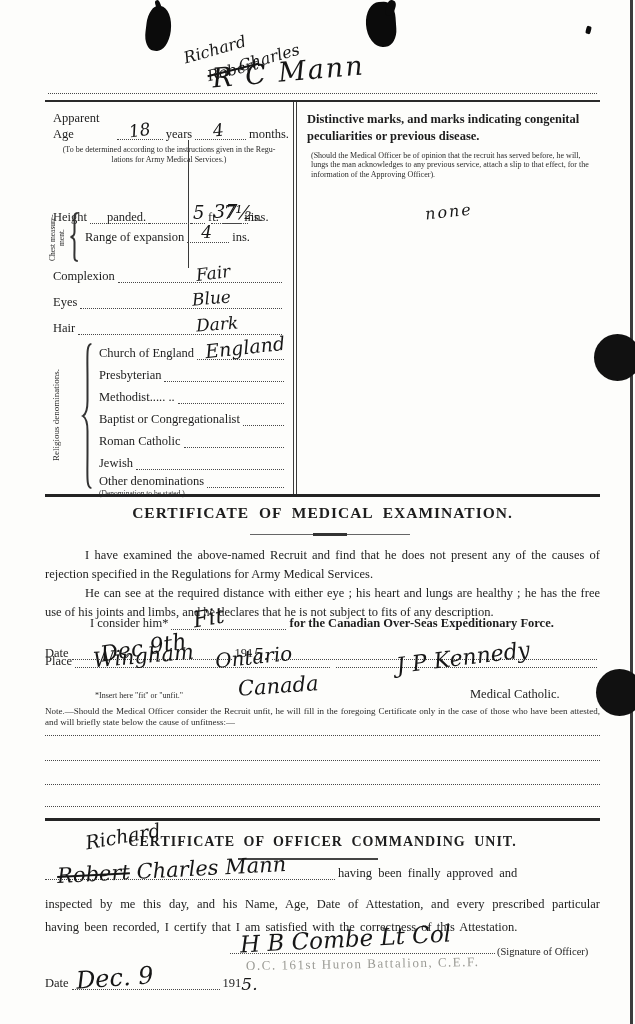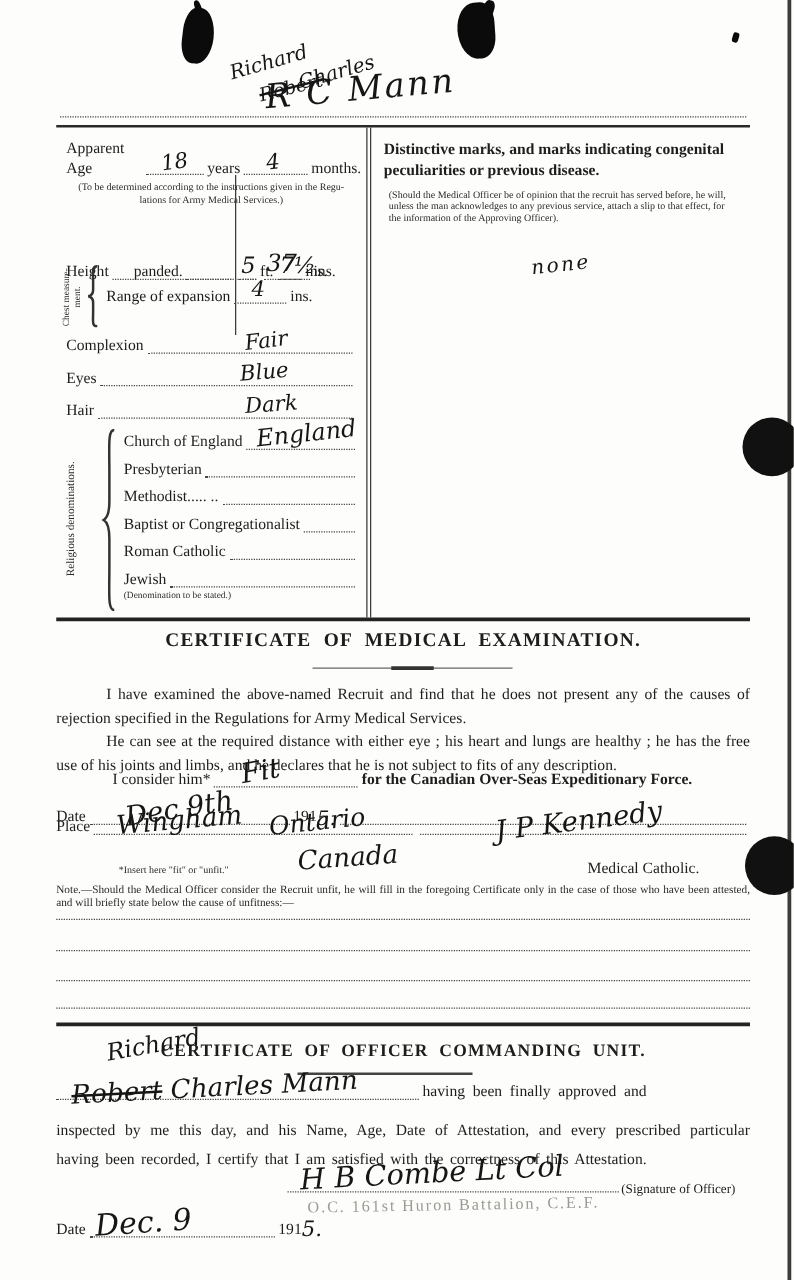--- a/index.html
+++ b/index.html
@@ -163,28 +163,32 @@
           <span class="dotfill"></span>
         </div>
         <div class="row" style="height:22px;">
           <span class="lbl">Roman Catholic</span>
           <span class="dotfill"></span>
         </div>
         <div class="row" style="height:22px;">
           <span class="lbl">Jewish</span>
           <span class="dotfill"></span>
         </div>
+        <div class="row" style="height:18px;">
+          <span class="lbl">Other denominations</span>
+          <span class="dotfill"></span>
+        </div>
         <div class="small" style="font-size:7.5px;margin-top:-1px;">(Denomination to be stated.)</div>
       </div>
     </div>
   </div>
 
   <div class="abs" style="left:262px;top:0;width:285px;height:100%;">
     <div style="margin-top:9px;font-size:12.5px;font-weight:700;line-height:1.35;">Distinctive marks, and marks indicating congenital peculiarities or previous disease.</div>
-    <div class="small" style="margin-top:6px;padding-left:4px;width:278px;">(Should the Medical Officer be of opinion that the recruit has served before, he will, unless the man acknowledges to any previous service, attach a slip to that effect, for the information of the Approving Officer).</div>
+    <div class="small" style="margin-top:6px;padding-left:4px;width:278px;">(Should the Medical Officer be of opinion that the recruit has served before, he will, lungs the man acknowledges to any previous service, attach a slip to that effect, for the information of the Approving Officer).</div>
     <span class="hw" style="position:absolute;left:118px;top:102px;font-size:16px;transform:rotate(-6deg);letter-spacing:2px;">none</span>
   </div>
 </div>
 
 <div class="heading abs" style="left:45px;top:504px;width:555px;font-size:15.5px;word-spacing:5px;">CERTIFICATE OF MEDICAL EXAMINATION.</div>
 <div class="abs" style="left:250px;top:534px;width:160px;border-top:1px solid #666;">
   <div style="width:34px;height:3px;background:#333;margin:-2px auto 0 auto;"></div>
 </div>
 
 <div class="just abs" style="left:45px;top:546px;width:555px;text-indent:40px;">I have examined the above-named Recruit and find that he does not present any of the causes of rejection specified in the Regulations for Army Medical Services.</div>

